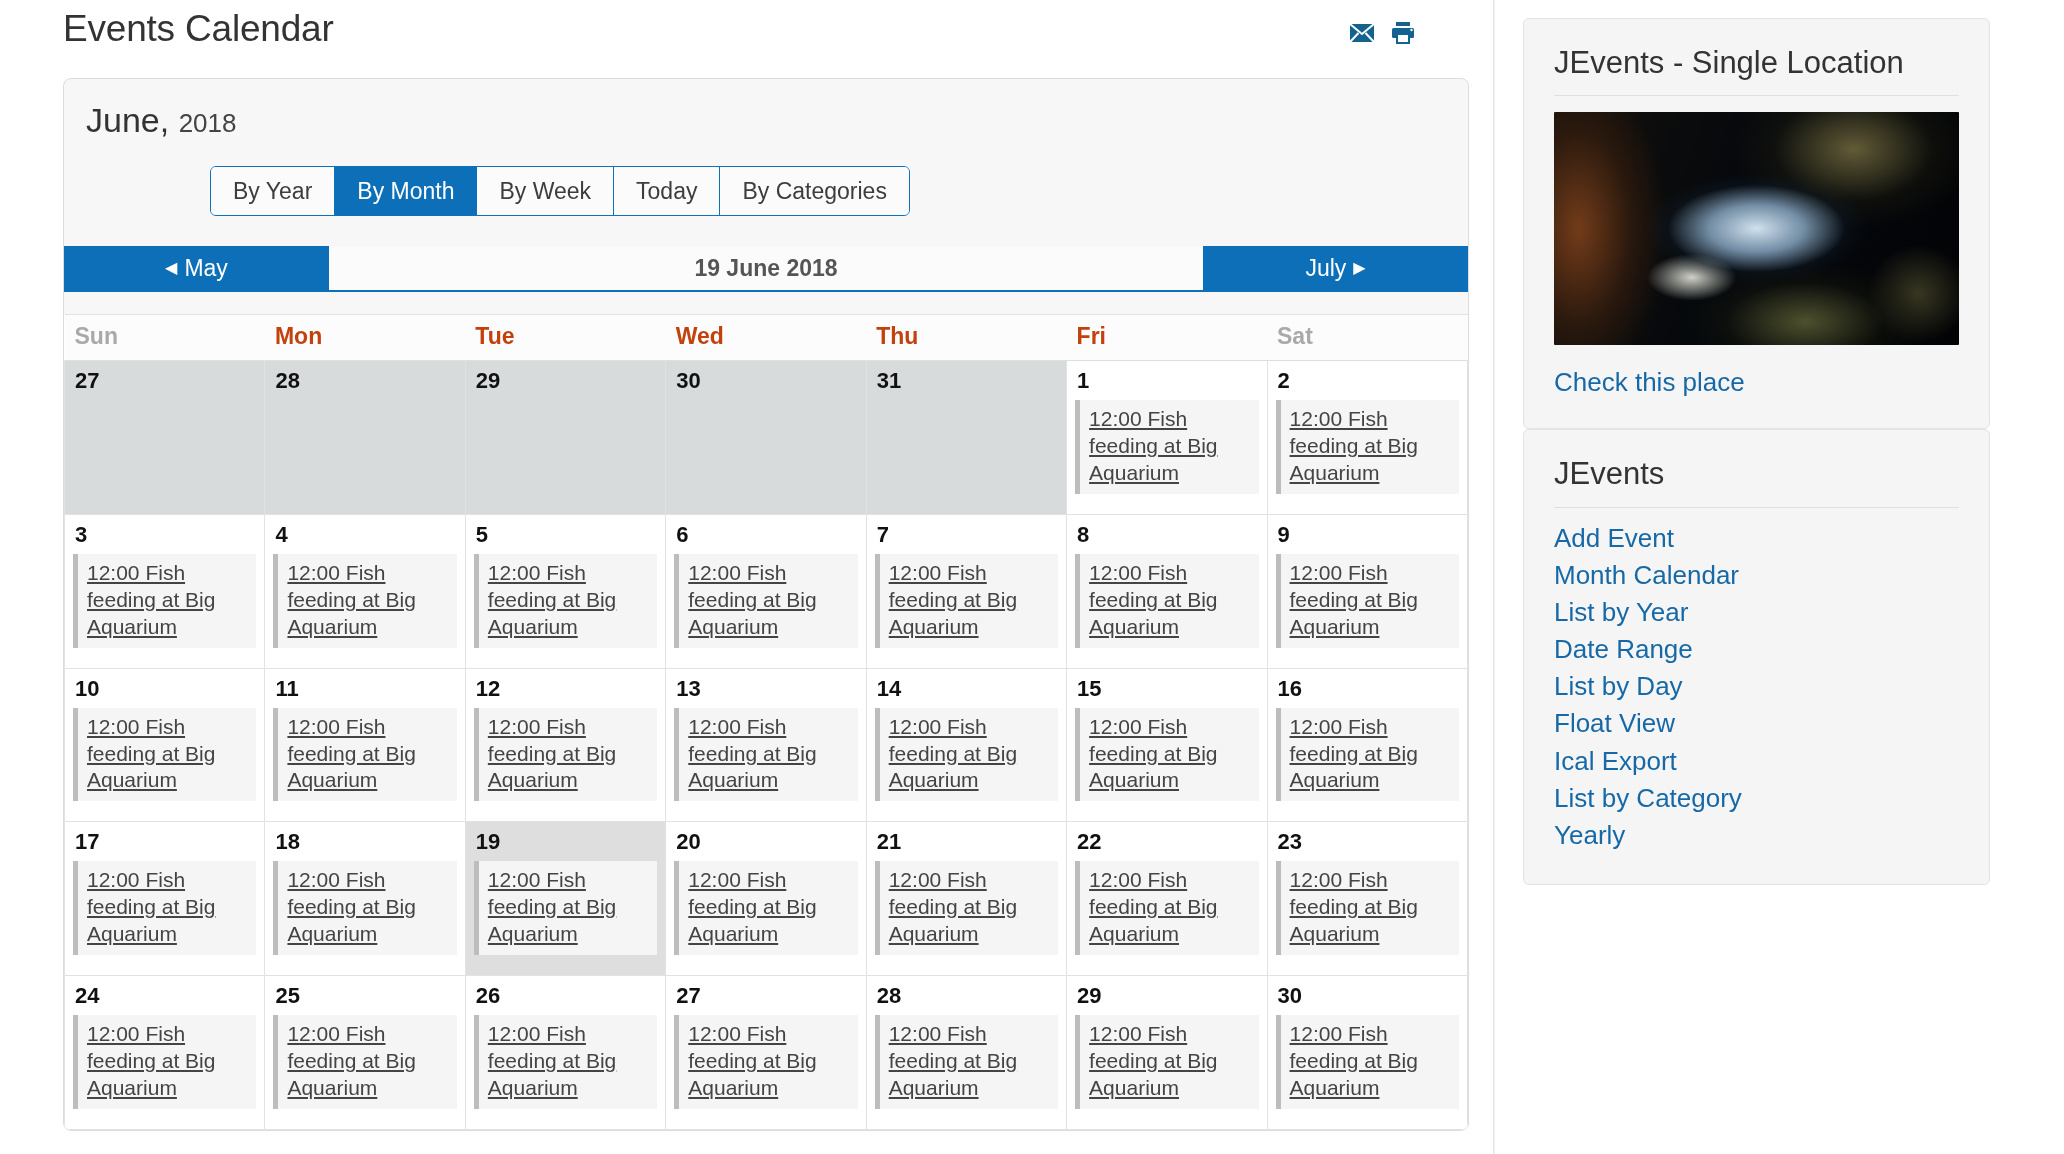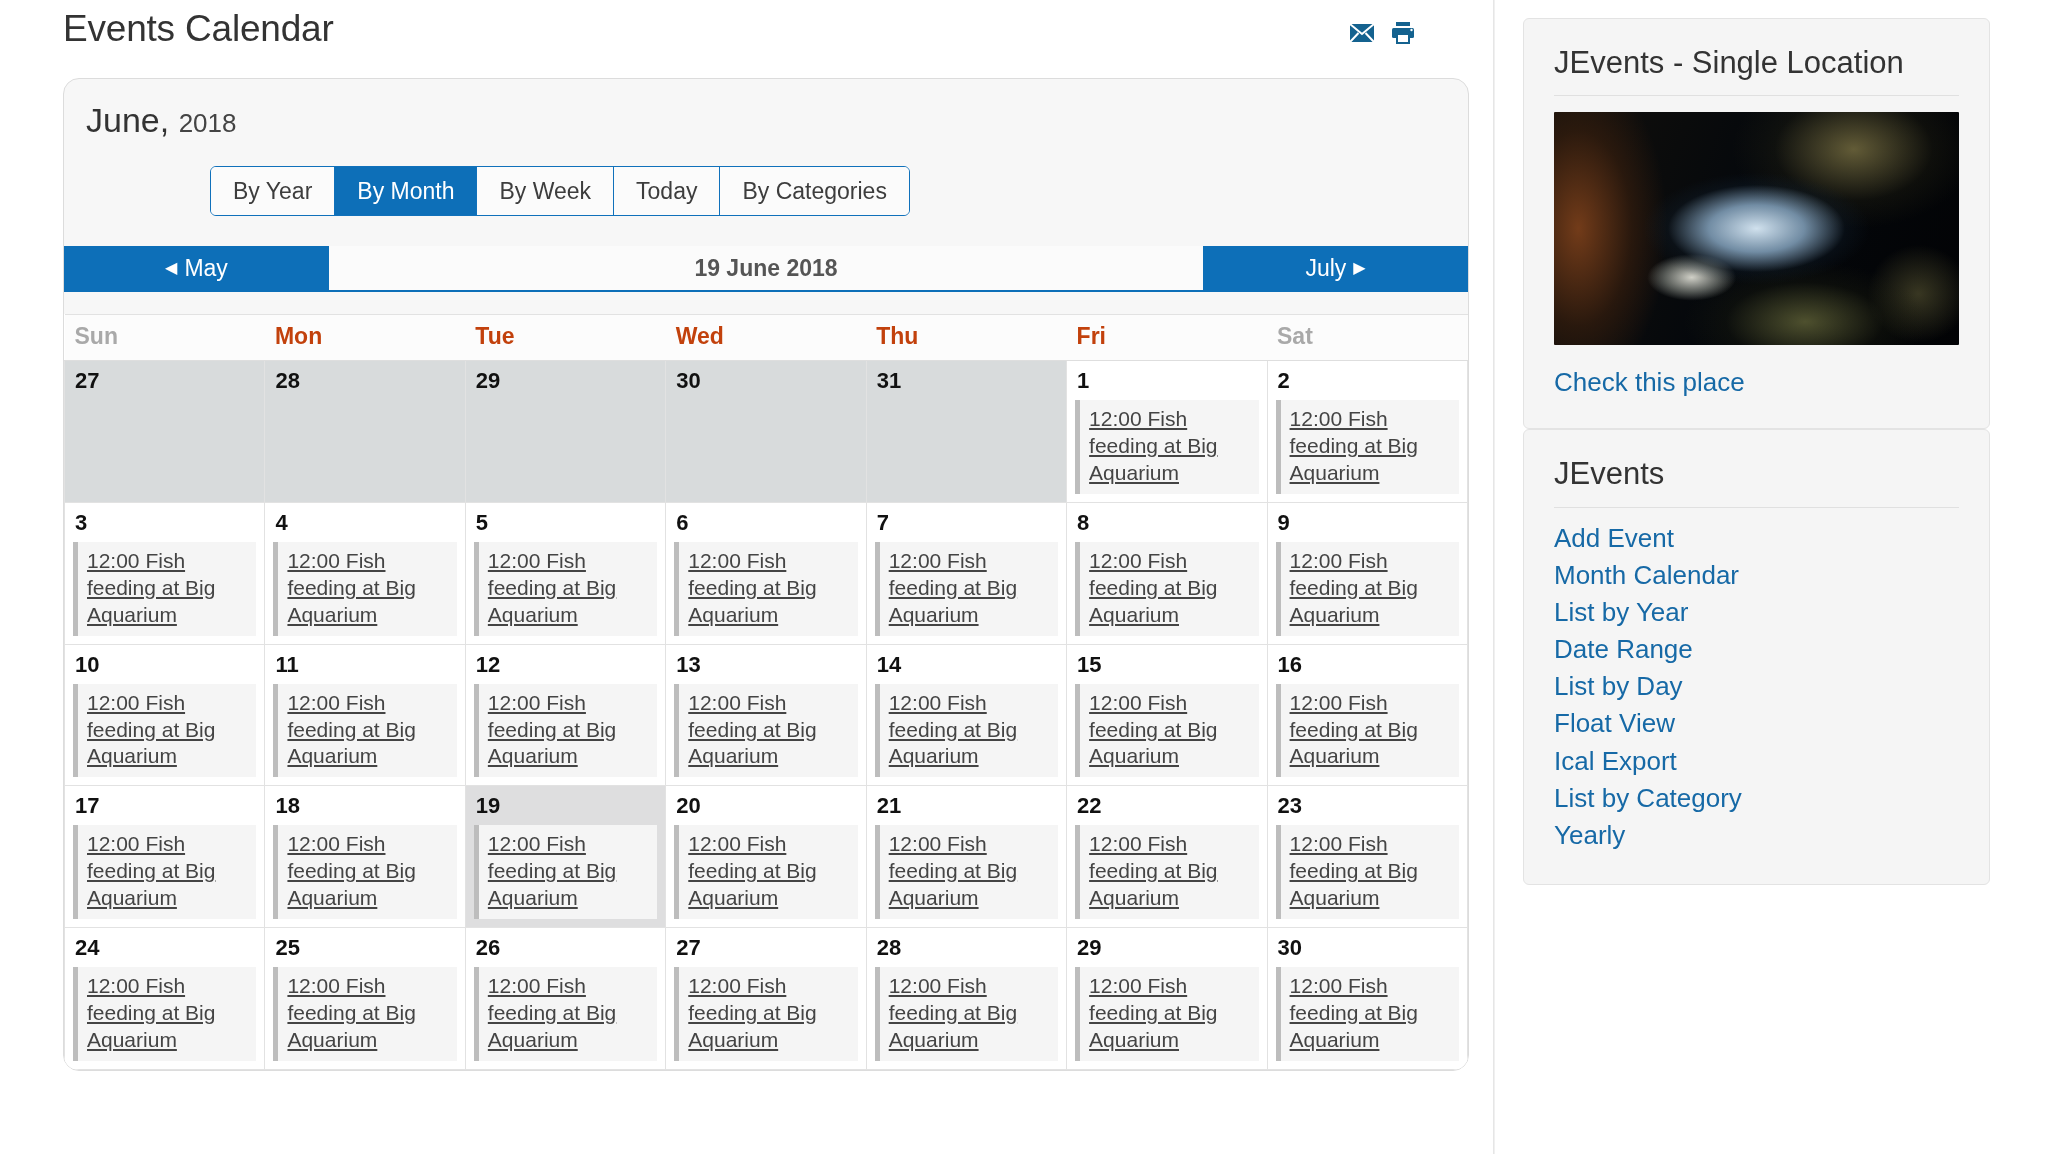--- a/index.html
+++ b/index.html
@@ -38,21 +38,21 @@
   }
   .doc-icons svg { display: block; }
 
   
   .cal-card {
     position: absolute;
     left: 63px; top: 78px;
     width: 1406px;
     background: #f7f7f7;
     border: 1px solid #dcdcdc;
-    border-radius: 16px;
+    border-radius: 8px;
     overflow: hidden;
   }
   .cal-head {
     padding: 22px 0 0 0;
   }
   .month-title {
     margin-left: 22px;
     font-size: 34px;
     color: #333;
     font-weight: 400;
@@ -129,21 +129,21 @@
     border-top: 1px solid #e2e2e2;
     border-bottom: 1px solid #dedede;
   }
   table.cal th.wkend { color: #a9a9a9; }
   table.cal td {
     vertical-align: top;
     border-right: 1px solid #e2e2e2;
     border-bottom: 1px solid #e2e2e2;
     background: #ffffff;
     height: 124px;
-    padding: 6px 8px 8px 8px;
+    padding: 6px 8px 20px 8px;
   }
   table.cal td:first-child { border-left: 1px solid #e2e2e2; }
   table.cal td.other { background: #d8dbdc; }
   table.cal td.today { background: #dededf; }
   .dnum {
     font-size: 22px;
     font-weight: bold;
     color: #111;
     margin: 1px 0 6px 2px;
     display: block;

